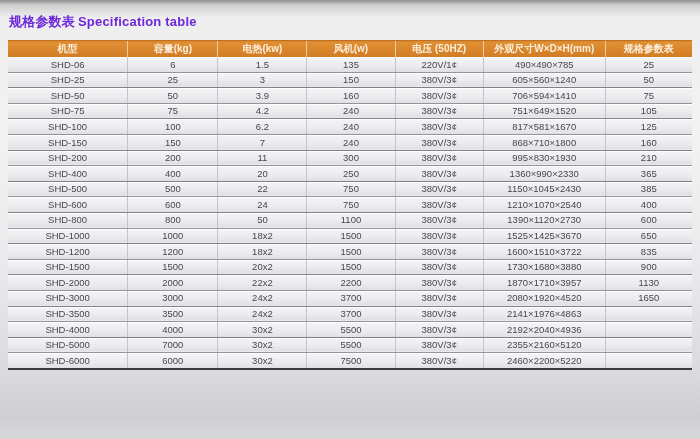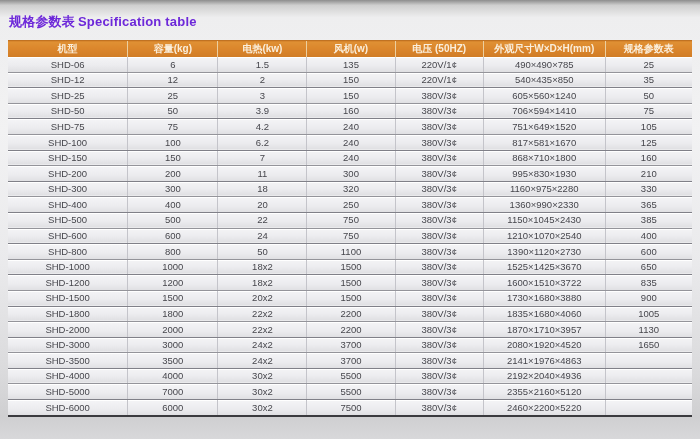--- a/index.html
+++ b/index.html
@@ -98,29 +98,20 @@
       <tr>
         <td>SHD-06</td>
         <td>6</td>
         <td>1.5</td>
         <td>135</td>
         <td>220V/1¢</td>
         <td>490×490×785</td>
         <td>25</td>
       </tr>
       <tr>
-        <td>SHD-12</td>
-        <td>12</td>
-        <td>2</td>
-        <td>150</td>
-        <td>220V/1¢</td>
-        <td>540×435×850</td>
-        <td>35</td>
-      </tr>
-      <tr>
         <td>SHD-25</td>
         <td>25</td>
         <td>3</td>
         <td>150</td>
         <td>380V/3¢</td>
         <td>605×560×1240</td>
         <td>50</td>
       </tr>
       <tr>
         <td>SHD-50</td>
@@ -161,29 +152,20 @@
       <tr>
         <td>SHD-200</td>
         <td>200</td>
         <td>11</td>
         <td>300</td>
         <td>380V/3¢</td>
         <td>995×830×1930</td>
         <td>210</td>
       </tr>
       <tr>
-        <td>SHD-300</td>
-        <td>300</td>
-        <td>18</td>
-        <td>320</td>
-        <td>380V/3¢</td>
-        <td>1160×975×2280</td>
-        <td>330</td>
-      </tr>
-      <tr>
         <td>SHD-400</td>
         <td>400</td>
         <td>20</td>
         <td>250</td>
         <td>380V/3¢</td>
         <td>1360×990×2330</td>
         <td>365</td>
       </tr>
       <tr>
         <td>SHD-500</td>
@@ -233,29 +215,20 @@
       <tr>
         <td>SHD-1500</td>
         <td>1500</td>
         <td>20x2</td>
         <td>1500</td>
         <td>380V/3¢</td>
         <td>1730×1680×3880</td>
         <td>900</td>
       </tr>
       <tr>
-        <td>SHD-1800</td>
-        <td>1800</td>
-        <td>22x2</td>
-        <td>2200</td>
-        <td>380V/3¢</td>
-        <td>1835×1680×4060</td>
-        <td>1005</td>
-      </tr>
-      <tr>
         <td>SHD-2000</td>
         <td>2000</td>
         <td>22x2</td>
         <td>2200</td>
         <td>380V/3¢</td>
         <td>1870×1710×3957</td>
         <td>1130</td>
       </tr>
       <tr>
         <td>SHD-3000</td>

